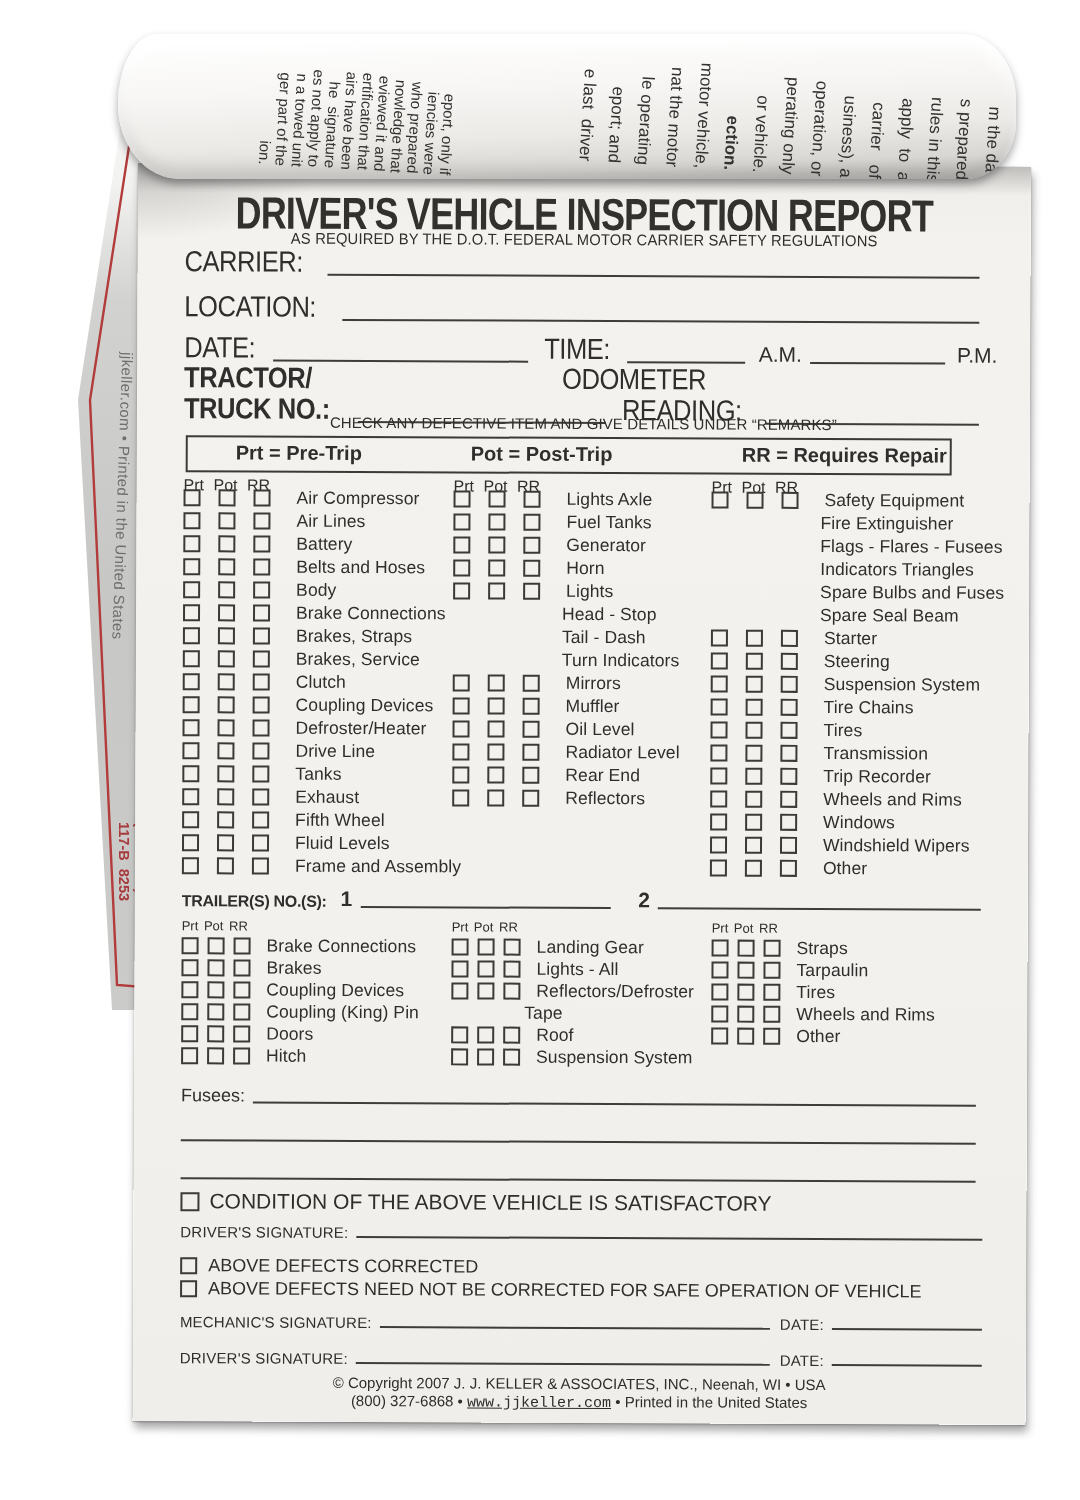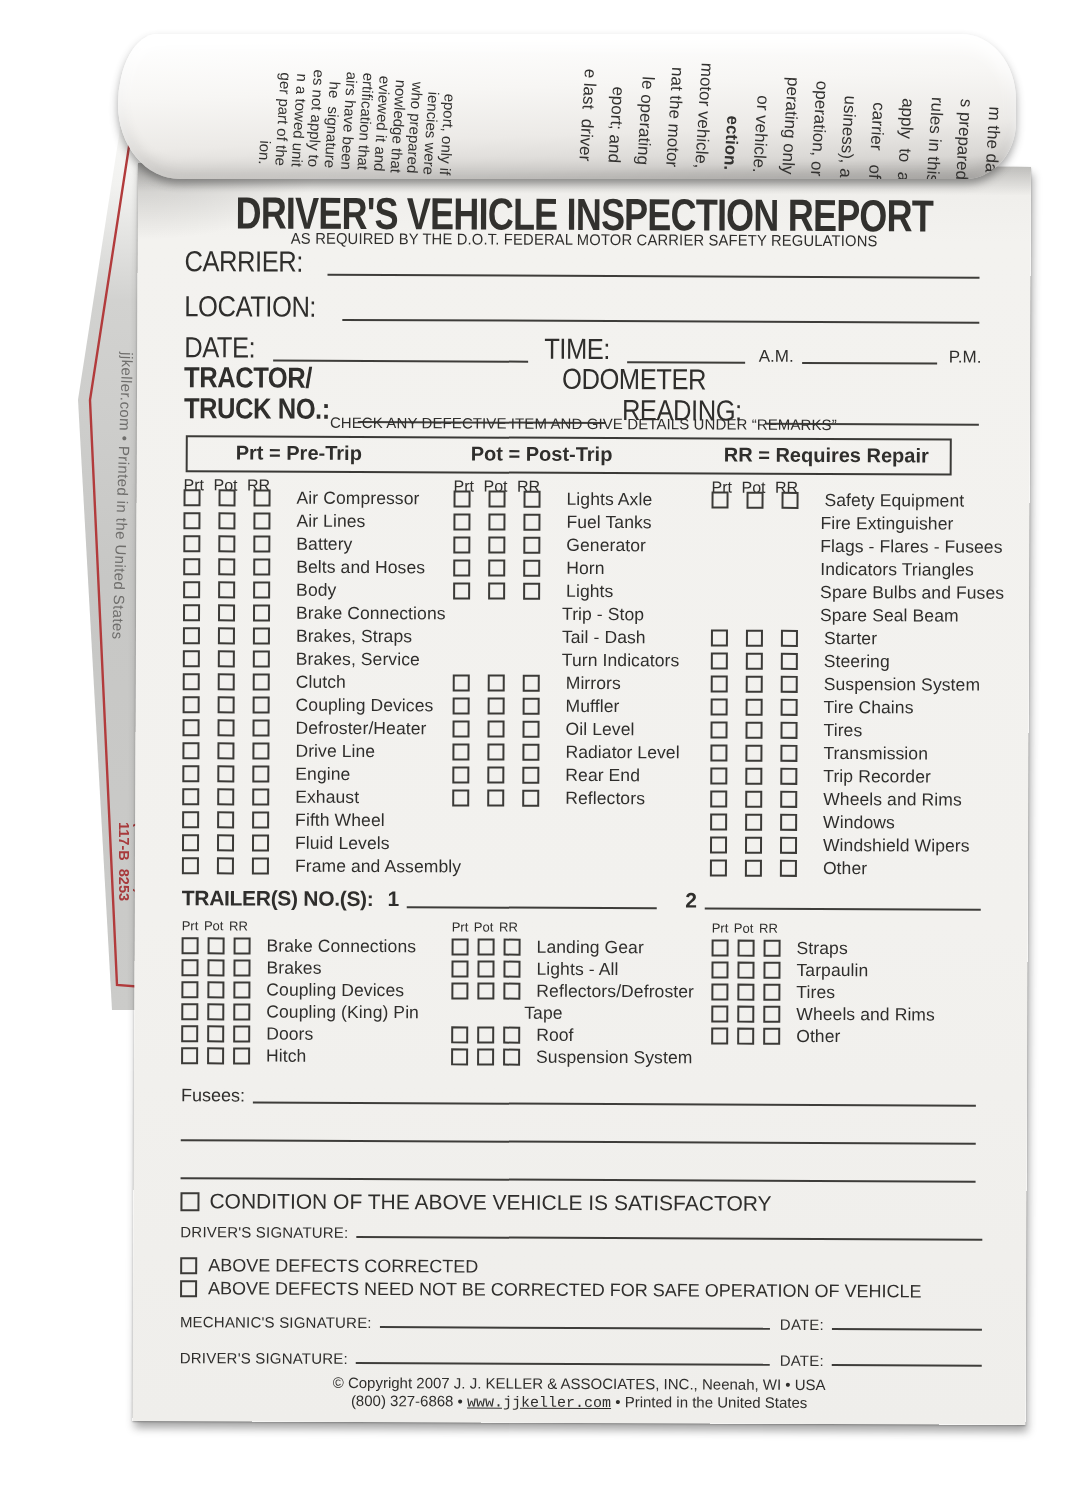--- a/index.html
+++ b/index.html
@@ -33,37 +33,37 @@
   .nw{white-space:nowrap;}
   .title{left:0;top:24px;width:100%;text-align:center;font-size:45px;font-weight:bold;
     letter-spacing:-1px;transform:scaleX(.80);color:#32312e;}
   .subtitle{left:0;top:66px;width:100%;text-align:center;font-size:15.5px;
     transform:scaleX(.95);letter-spacing:.2px;}
 
   .frow{display:flex;align-items:flex-end;}
   .fill{flex:1;border-bottom:2.3px solid #3e3d3a;margin:0 0 3px 8px;height:1px;}
   .fw{flex:0 0 auto;}
   .biglab{font-size:29px;letter-spacing:-.5px;transform-origin:left bottom;transform:scaleX(.88);}
-  .medlab{font-size:17px;}
+  .medlab{font-size:21px;}
 
   .carrier-row{left:47px;top:82px;width:795px;}
   .location-row{left:47px;top:127px;width:795px;}
   .date-row{left:47px;top:168px;width:795px;}
 
   .tractor-block{left:47px;top:198px;width:795px;}
   .tb-r1{display:flex;}
   .tb-r1 .od{margin-left:233px;}
   .tb-r2{display:flex;align-items:flex-end;margin-top:-2px;}
   .bold{font-weight:bold;}
 
   .instruction{left:0;top:250px;width:100%;text-align:center;font-size:15px;letter-spacing:.1px;}
 
   .legend-box{left:49px;top:272px;width:762px;height:33px;border:2.5px solid #3b3a37;}
   .legend-box span{position:absolute;top:4px;font-size:20px;font-weight:bold;}
-  .lg1{left:48px;} .lg2{left:283px;} .lg3{left:536px;}
+  .lg1{left:48px;} .lg2{left:283px;} .lg3{left:554px;}
 
   .colhead{top:313px;font-size:16px;font-weight:500;word-spacing:5px;}
   .ch1{left:47px;} .ch2{left:317px;} .ch3{left:575px;}
   .tr-head{top:755px;font-size:13px;word-spacing:2px;}
   .th1{left:47px;} .th2{left:317px;} .th3{left:577px;}
 
   .ckcol{top:323px;width:268px;}
   .c1{left:47px;} .c2{left:317px;} .c3{left:575px;}
   .trcol{top:771px;width:265px;}
   .t1{left:47px;} .t2{left:317px;} .t3{left:577px;}
@@ -73,21 +73,21 @@
   .cb{width:13px;height:13px;border:2.2px solid #3b3a37;margin-right:18px;flex:0 0 auto;
       box-sizing:content-box;background:transparent;}
   .trcol .cb{border-width:2px;margin-right:9px;}
   .cb-spacer{width:101px;flex:0 0 auto;}
   .trcol .cb-spacer{width:66px;}
   .ck-label{margin-left:8px;white-space:nowrap;letter-spacing:.1px;}
   .trcol .ck-label{margin-left:7px;}
 
   .trailer-row{left:47px;top:723px;width:799px;}
   .trailer-row .num{font-size:21px;font-weight:bold;margin-left:14px;}
-  .trailer-title{font-size:21px;font-weight:bold;letter-spacing:-.3px;}
+  .trailer-title{font-size:16px;font-weight:bold;letter-spacing:-.3px;}
   .fill.tl1{flex:0 0 250px;}
 
   .remarks-row{left:47px;top:922px;width:795px;font-size:18px;}
   .remline{left:47px;width:795px;border-bottom:2.3px solid #3e3d3a;height:0;}
   .rl2{top:976px;} .rl3{top:1014px;}
 
   .cond-row{left:47px;top:1026px;display:flex;align-items:center;font-size:21px;}
   .cond-row .cb2{width:15px;height:15px;border:2.2px solid #3b3a37;margin-right:10px;}
   .sig-row{display:flex;align-items:flex-end;font-size:15px;letter-spacing:.2px;}
   .sig1{left:47px;top:1060px;width:802px;}
@@ -251,21 +251,21 @@
         <div class="ck-row">
           <span class="cb"></span>
           <span class="cb"></span>
           <span class="cb"></span>
           <span class="ck-label">Drive Line</span>
         </div>
         <div class="ck-row">
           <span class="cb"></span>
           <span class="cb"></span>
           <span class="cb"></span>
-          <span class="ck-label">Engine</span>
+          <span class="ck-label">Tanks</span>
         </div>
         <div class="ck-row">
           <span class="cb"></span>
           <span class="cb"></span>
           <span class="cb"></span>
           <span class="ck-label">Exhaust</span>
         </div>
         <div class="ck-row">
           <span class="cb"></span>
           <span class="cb"></span>
@@ -311,21 +311,21 @@
           <span class="ck-label">Horn</span>
         </div>
         <div class="ck-row">
           <span class="cb"></span>
           <span class="cb"></span>
           <span class="cb"></span>
           <span class="ck-label">Lights</span>
         </div>
         <div class="ck-row">
           <span class="cb-spacer"></span>
-          <span class="ck-label">Trip - Stop</span>
+          <span class="ck-label">Head - Stop</span>
         </div>
         <div class="ck-row">
           <span class="cb-spacer"></span>
           <span class="ck-label">Tail - Dash</span>
         </div>
         <div class="ck-row">
           <span class="cb-spacer"></span>
           <span class="ck-label">Turn Indicators</span>
         </div>
         <div class="ck-row">

